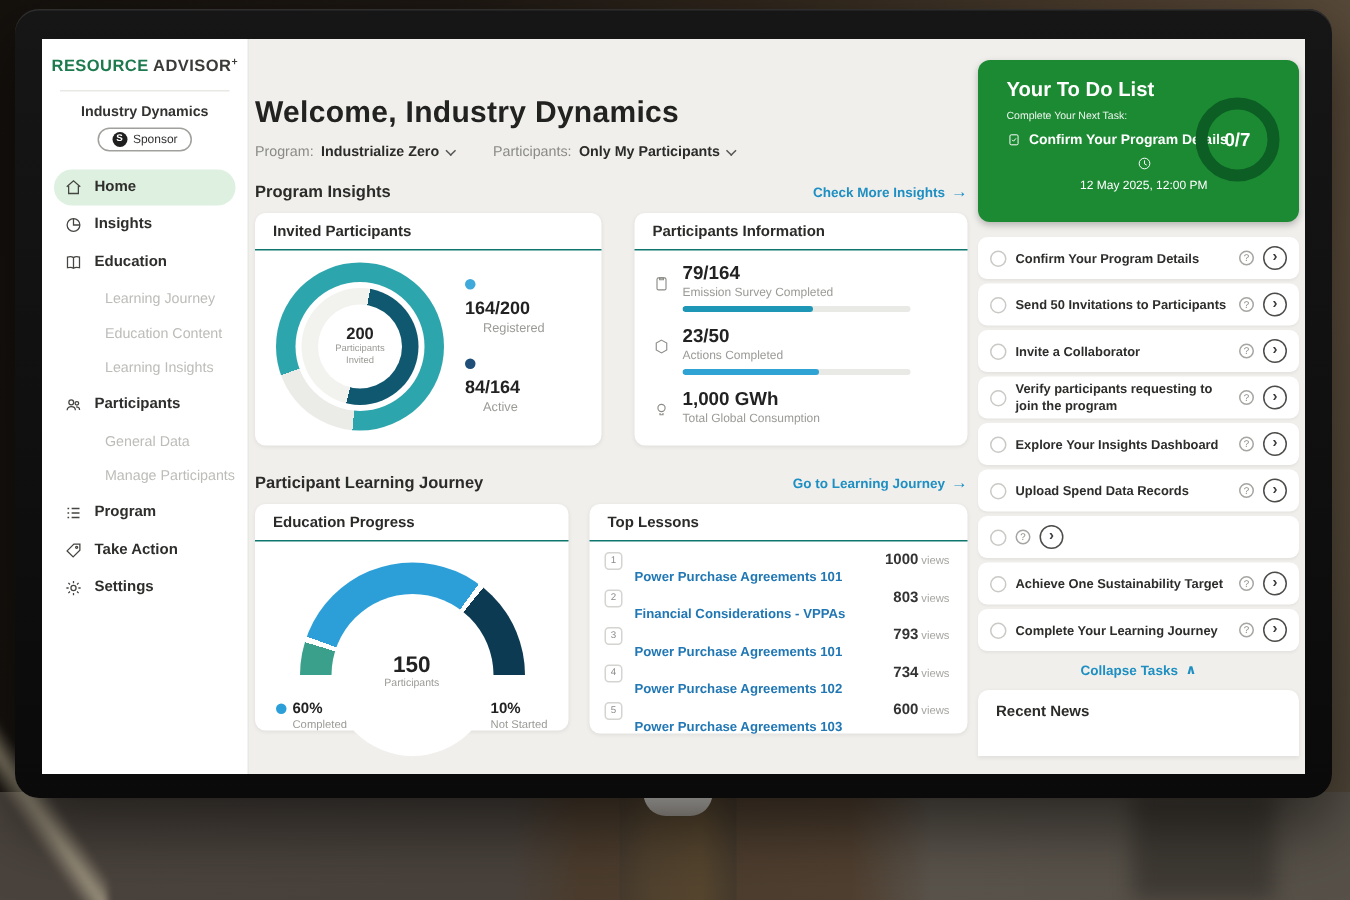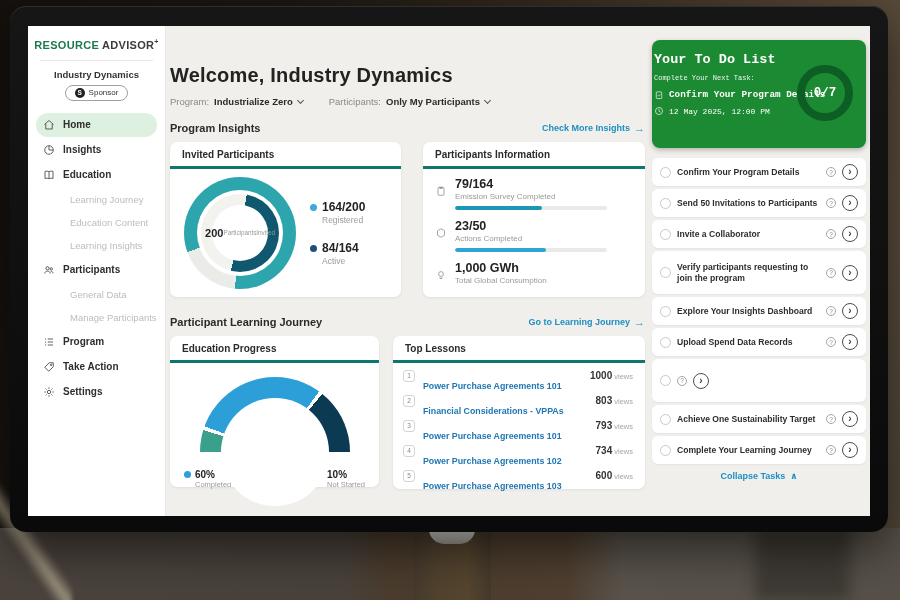--- a/index.html
+++ b/index.html
@@ -56,36 +56,36 @@
   .filter b { color:#2b2b29; font-size:9.5px; }
   .chev-down { width:5px; height:5px; border-right:1.5px solid #555; border-bottom:1.5px solid #555;
     transform:rotate(45deg); margin-top:-3px; }
   .sec-row { display:flex; align-items:center; justify-content:space-between; margin-top:15px;gap:12px; }
   .sec-title { font-size:11px; font-weight:bold; color:#2b2b29; }
   .blue-link { font-size:9px; font-weight:bold; color:#1e8fc2; display:flex; align-items:center; gap:4px; cursor:pointer; }
   .arrow { font-size:11px; }
 
   .cards { display:flex; margin-top:8px; }
   .card { background:#fff; border-radius:7px; box-shadow:0 1px 3px rgba(0,0,0,.07); }
-  .card-title { font-size:10px; font-weight:bold; color:#2b2b29; padding:7px 12px 6px; border-bottom:3px solid #0f766e; }
+  .card-title { font-size:10px; font-weight:bold; color:#2b2b29; padding:7px 12px 6px; border-bottom:1px solid #0f766e; }
 
   .card-invited { width:231px; height:155px; margin-right:22px; }
   .invited-body { display:flex; align-items:center; padding:8px 10px 0 14px; }
   .donut { position:relative; width:112px; height:112px; border-radius:50%;
     background:conic-gradient(from 250deg,#2da5ad 0 82%,#ebebe8 82% 100%); }
   .donut::before { content:""; position:absolute; inset:13px; border-radius:50%; background:#fff; }
   .donut-inner { position:absolute; inset:17px; border-radius:50%;
     background:conic-gradient(from 10deg,#10586f 0 51%,#f2f2ef 51% 100%); }
   .donut-inner::before { content:""; position:absolute; inset:11px; border-radius:50%; background:#fff; }
-  .donut-center { position:absolute; inset:28px; display:flex; align-items:center;
+  .donut-center { position:absolute; inset:28px; display:flex; flex-direction:column; align-items:center;
     justify-content:center; text-align:right; z-index:2; }
   .donut-center .v { font-size:11px; font-weight:bold; color:#222; }
   .donut-center .l { font-size:6.3px; color:#9a9a96; line-height:1.35; }
   .dlegend { margin-left:14px; display:flex; flex-direction:column; gap:16px; }
-  .dleg-item .top { display:flex; align-items:center; gap:5px; }
+  .dleg-item .top { display:flex; gap:5px;flex-direction:column; }
   .dot { width:7px; height:7px; border-radius:50%; }
   .dleg-item .v { font-size:12px; font-weight:bold; color:#222; }
   .dleg-item .l { font-size:8.5px; color:#9a9a96; margin-left:12px; margin-top:1px; }
 
   .card-info { width:222px; height:155px; }
   .info-body { padding:8px 14px 0 12px; }
   .stat { display:flex; gap:8px; margin-bottom:9px; }
   .stat svg { width:12px; height:12px; stroke:#8a8a86; stroke-width:1.5; fill:none; flex:0 0 12px; margin-top:8px; }
   .stat .v { font-size:12.5px; font-weight:bold; color:#222; }
   .stat .l { font-size:8px; color:#9a9a96; margin-top:1px; }
@@ -110,34 +110,34 @@
   .card-lessons { width:252px; height:153px; }
   .lesson-row { display:flex; align-items:center; padding:0 12px 0 10px; height:25px; cursor:pointer; }
   .rank { width:12px; height:12px; border:1px solid #d4d4d0; border-radius:3px; font-size:6.5px; color:#8a8a86;
     display:flex; align-items:center; justify-content:center; margin-right:8px; flex:0 0 12px; }
   .lesson-title { flex:1; font-size:8.8px; font-weight:bold; color:#2077b4;margin-top:20px; }
   .views { font-size:10px; font-weight:bold; color:#333; }
   .views span { font-size:7.5px; font-weight:normal; color:#a5a5a1; margin-left:2px; }
 
   
   .todo-col { position:absolute; left:624px; top:14px; width:214px; }
-  .todo-hero { position:relative; background:#1c8a33; border-radius:8px; height:108px; padding:12px 12px 0 2px;
-    color:#fff; box-shadow:0 2px 5px rgba(0,0,0,.25);font-family:Liberation Mono, monospace; }
+  .todo-hero { position:relative; background:#1c8a33; border-radius:8px; height:108px; padding:12px 12px 0 19px;
+    color:#fff; box-shadow:0 2px 5px rgba(0,0,0,.25); }
   .todo-hero .t { font-size:13.5px; font-weight:bold; }
   .todo-hero .s { font-size:7px; margin-top:7px; opacity:.92; }
   .todo-hero .task-line { display:flex; align-items:center; gap:5px; margin-top:7px; font-size:9.3px; font-weight:bold; }
-  .todo-hero .date-line { display:flex; align-items:center; gap:5px; margin-top:6px; font-size:8px; }
+  .todo-hero .date-line { display:flex; align-items:center; gap:5px; margin-top:6px; font-size:8px;flex-direction:column; }
   .todo-hero svg { width:10px; height:10px; stroke:#fff; stroke-width:1.6; fill:none; flex:0 0 10px; }
   .ring { position:absolute; right:13px; top:25px; width:56px; height:56px; border-radius:50%;
     border:8px solid #0c5e24; display:flex; align-items:center; justify-content:center;
     font-size:12.5px; font-weight:bold; color:#fff; }
   .tasks { margin-top:10px; }
   .task { display:flex; align-items:center; gap:6px; background:#fff; border-radius:6px; padding:0 8px;
     height:28px; margin-bottom:3px; box-shadow:0 1px 2px rgba(0,0,0,.05); cursor:pointer; }
-  .task.tall { height:43px; }
+  .task.tall { height:28px; }
   .cb { width:11px; height:11px; border:1.4px solid #c9c9c6; border-radius:50%; flex:0 0 11px; cursor:pointer; }
   .task .lbl { flex:1; font-size:8.6px; font-weight:bold; color:#2d2d2b; line-height:1.25; }
   .qmark { width:10px; height:10px; border:1px solid #a5a5a1; border-radius:50%; color:#8a8a86; font-size:6.5px;
     display:flex; align-items:center; justify-content:center; flex:0 0 10px; cursor:pointer; }
   .chev-btn { width:16px; height:16px; border:1.4px solid #4c4c4a; border-radius:50%; color:#3c3c3a;
     display:flex; align-items:center; justify-content:center; font-size:10px; font-weight:bold;
     flex:0 0 16px; cursor:pointer; padding-bottom:1px; }
   .collapse { display:flex; justify-content:center; align-items:center; gap:5px; margin-top:7px;
     font-size:9px; font-weight:bold; color:#1e8fc2; cursor:pointer; }
   .news { margin-top:8px; background:#fff; border-radius:7px 7px 0 0; padding:9px 12px; height:44px;
@@ -345,20 +345,24 @@
           <span class="arrow">→</span>
         </div>
       </div>
 
       <div class="cards">
 
         <div class="card card-edu">
           <div class="card-title">Education Progress</div>
           <div class="gauge-wrap">
             <div class="gauge"></div>
+            <div class="gauge-center">
+              <div class="v">150</div>
+              <div class="l">Participants</div>
+            </div>
           </div>
           <div class="glegend">
             <div class="gleg">
               <div class="top">
                   <span class="dot" style="background:#2d9fd8"></span>
                 <span class="v">60%</span>
                 </div>
               <div class="l">Completed</div>
             </div>
             <div class="gleg">
@@ -486,16 +490,19 @@
           <span class="qmark">?</span>
           <span class="chev-btn">›</span>
         </div>
       </div>
 
       <div class="collapse">
         <span>Collapse Tasks</span>
         <span>∧</span>
       </div>
 
+      <div class="news">
+        <div class="t">Recent News</div>
+      </div>
     </div>
 
   </div>
 </div>
 
 </body></html>

